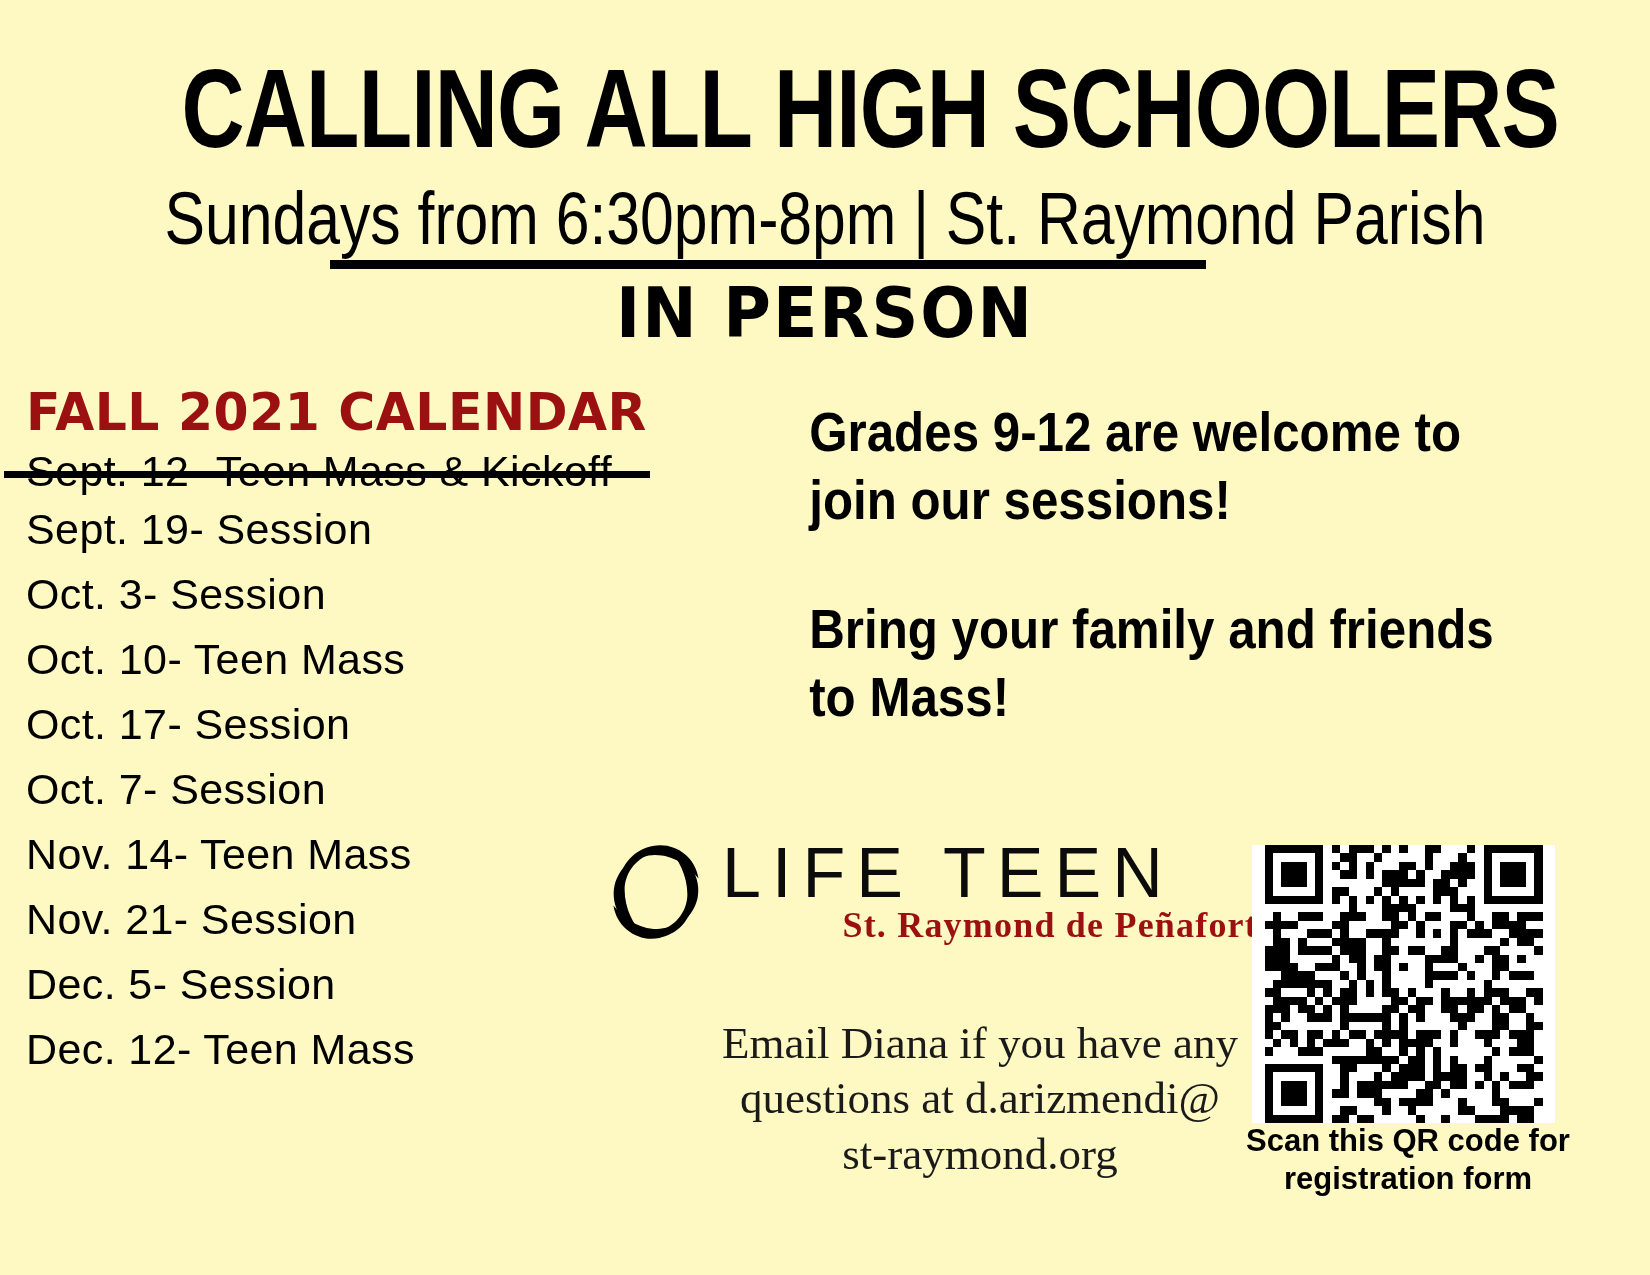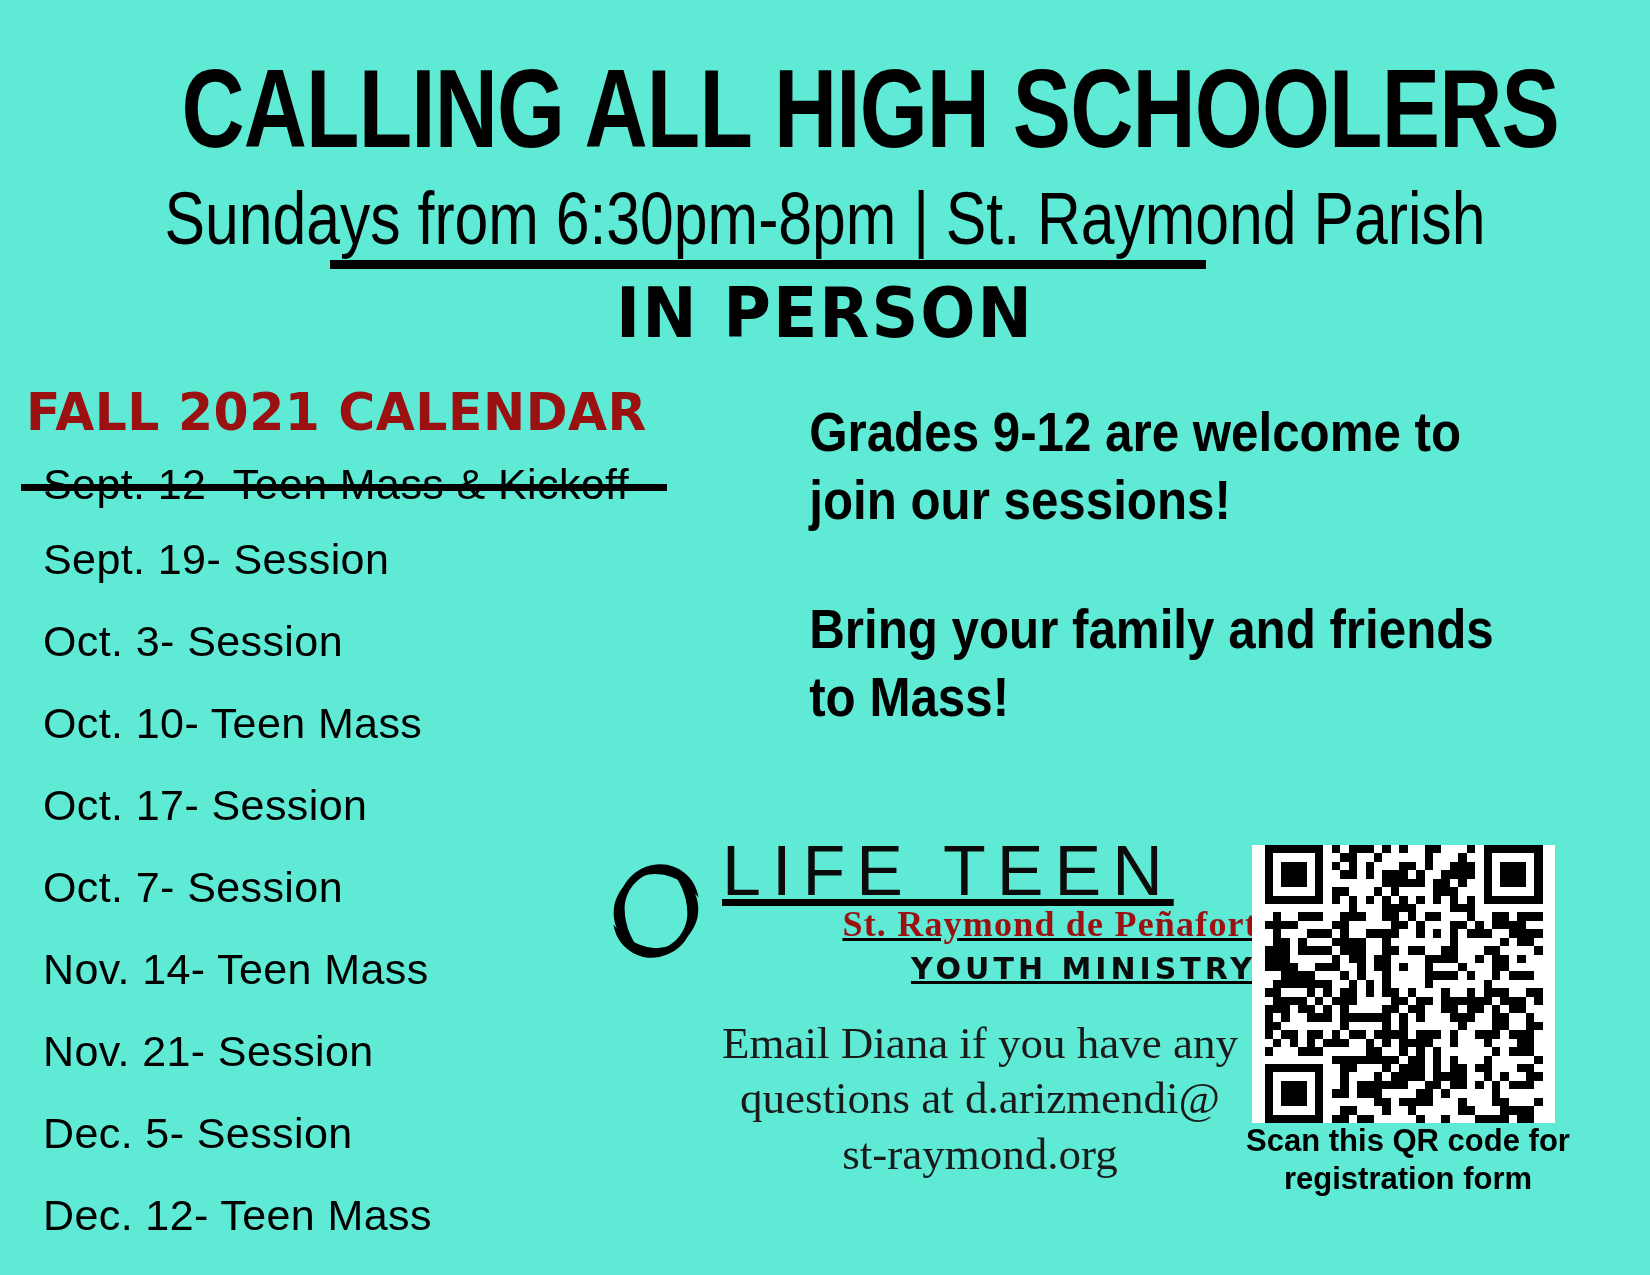--- a/index.html
+++ b/index.html
@@ -10,21 +10,21 @@
     width: 1650px;
     height: 1275px;
     overflow: hidden;
     font-family: "Liberation Sans", sans-serif;
   }
 
   #poster {
     position: relative;
     width: 1650px;
     height: 1275px;
-    background: #5eead4;
+    background: #fef9c3;
     overflow: hidden;
   }
 
   
   .header-block {
     position: absolute;
     left: 0;
     top: 0;
     width: 1650px;
     text-align: center;
@@ -106,21 +106,21 @@
     margin: 0;
     padding: 0;
   }
 
   .cal-item {
     font-family: "Liberation Sans", sans-serif;
     font-weight: 300;
     font-size: 43px;
     line-height: 1.0;
     color: #000000;
-    margin: 17px;
+    margin: 0;
     padding: 11px 0 11px 0;
     letter-spacing: 0.4px;
     white-space: nowrap;
     position: relative;
     display: block;
   }
 
   .cal-item.struck {
     padding-top: 4px;
     padding-bottom: 4px;
@@ -176,21 +176,20 @@
 
   .logo-mark {
     width: 112px;
     height: 112px;
     flex: 0 0 112px;
   }
 
   .logo-words {
     flex: 1 1 auto;
     padding-top: 2px;
-    text-decoration: underline;
   }
 
   .logo-lifeteen {
     font-family: "Liberation Sans", sans-serif;
     font-weight: 300;
     font-size: 70px;
     letter-spacing: 11px;
     line-height: 0.95;
     color: #0B0B0B;
     white-space: nowrap;
@@ -305,21 +304,20 @@
         <svg viewBox="0 0 100 100" xmlns="http://www.w3.org/2000/svg">
           <path d="M88 38 C85 18 66 5 47 9 C31 12 19 25 17 41 C21 27 34 17 49 17 C66 17 79 27 88 38 Z" fill="#000"></path>
           <path d="M12 62 C15 82 34 95 53 91 C69 88 81 75 83 59 C79 73 66 83 51 83 C34 83 21 73 12 62 Z" fill="#000"></path>
           <path d="M38 88 C20 81 9 62 13 44 C17 28 30 17 45 16 C31 21 22 34 22 48 C22 65 30 79 38 88 Z" fill="#000"></path>
           <path d="M62 12 C80 19 91 38 87 56 C83 72 70 83 55 84 C69 79 78 66 78 52 C78 35 70 21 62 12 Z" fill="#000"></path>
         </svg>
       </div>
       <div class="logo-words">
         <div class="logo-lifeteen">LIFE TEEN</div>
         <div class="logo-parish">St. Raymond de Peñafort</div>
-        <div class="logo-youth">YOUTH MINISTRY</div>
       </div>
     </div>
   </div>
 
   <div class="email-block">
     <div>Email Diana if you have any</div>
     <div>questions at d.arizmendi@</div>
     <div>st-raymond.org</div>
   </div>
 

